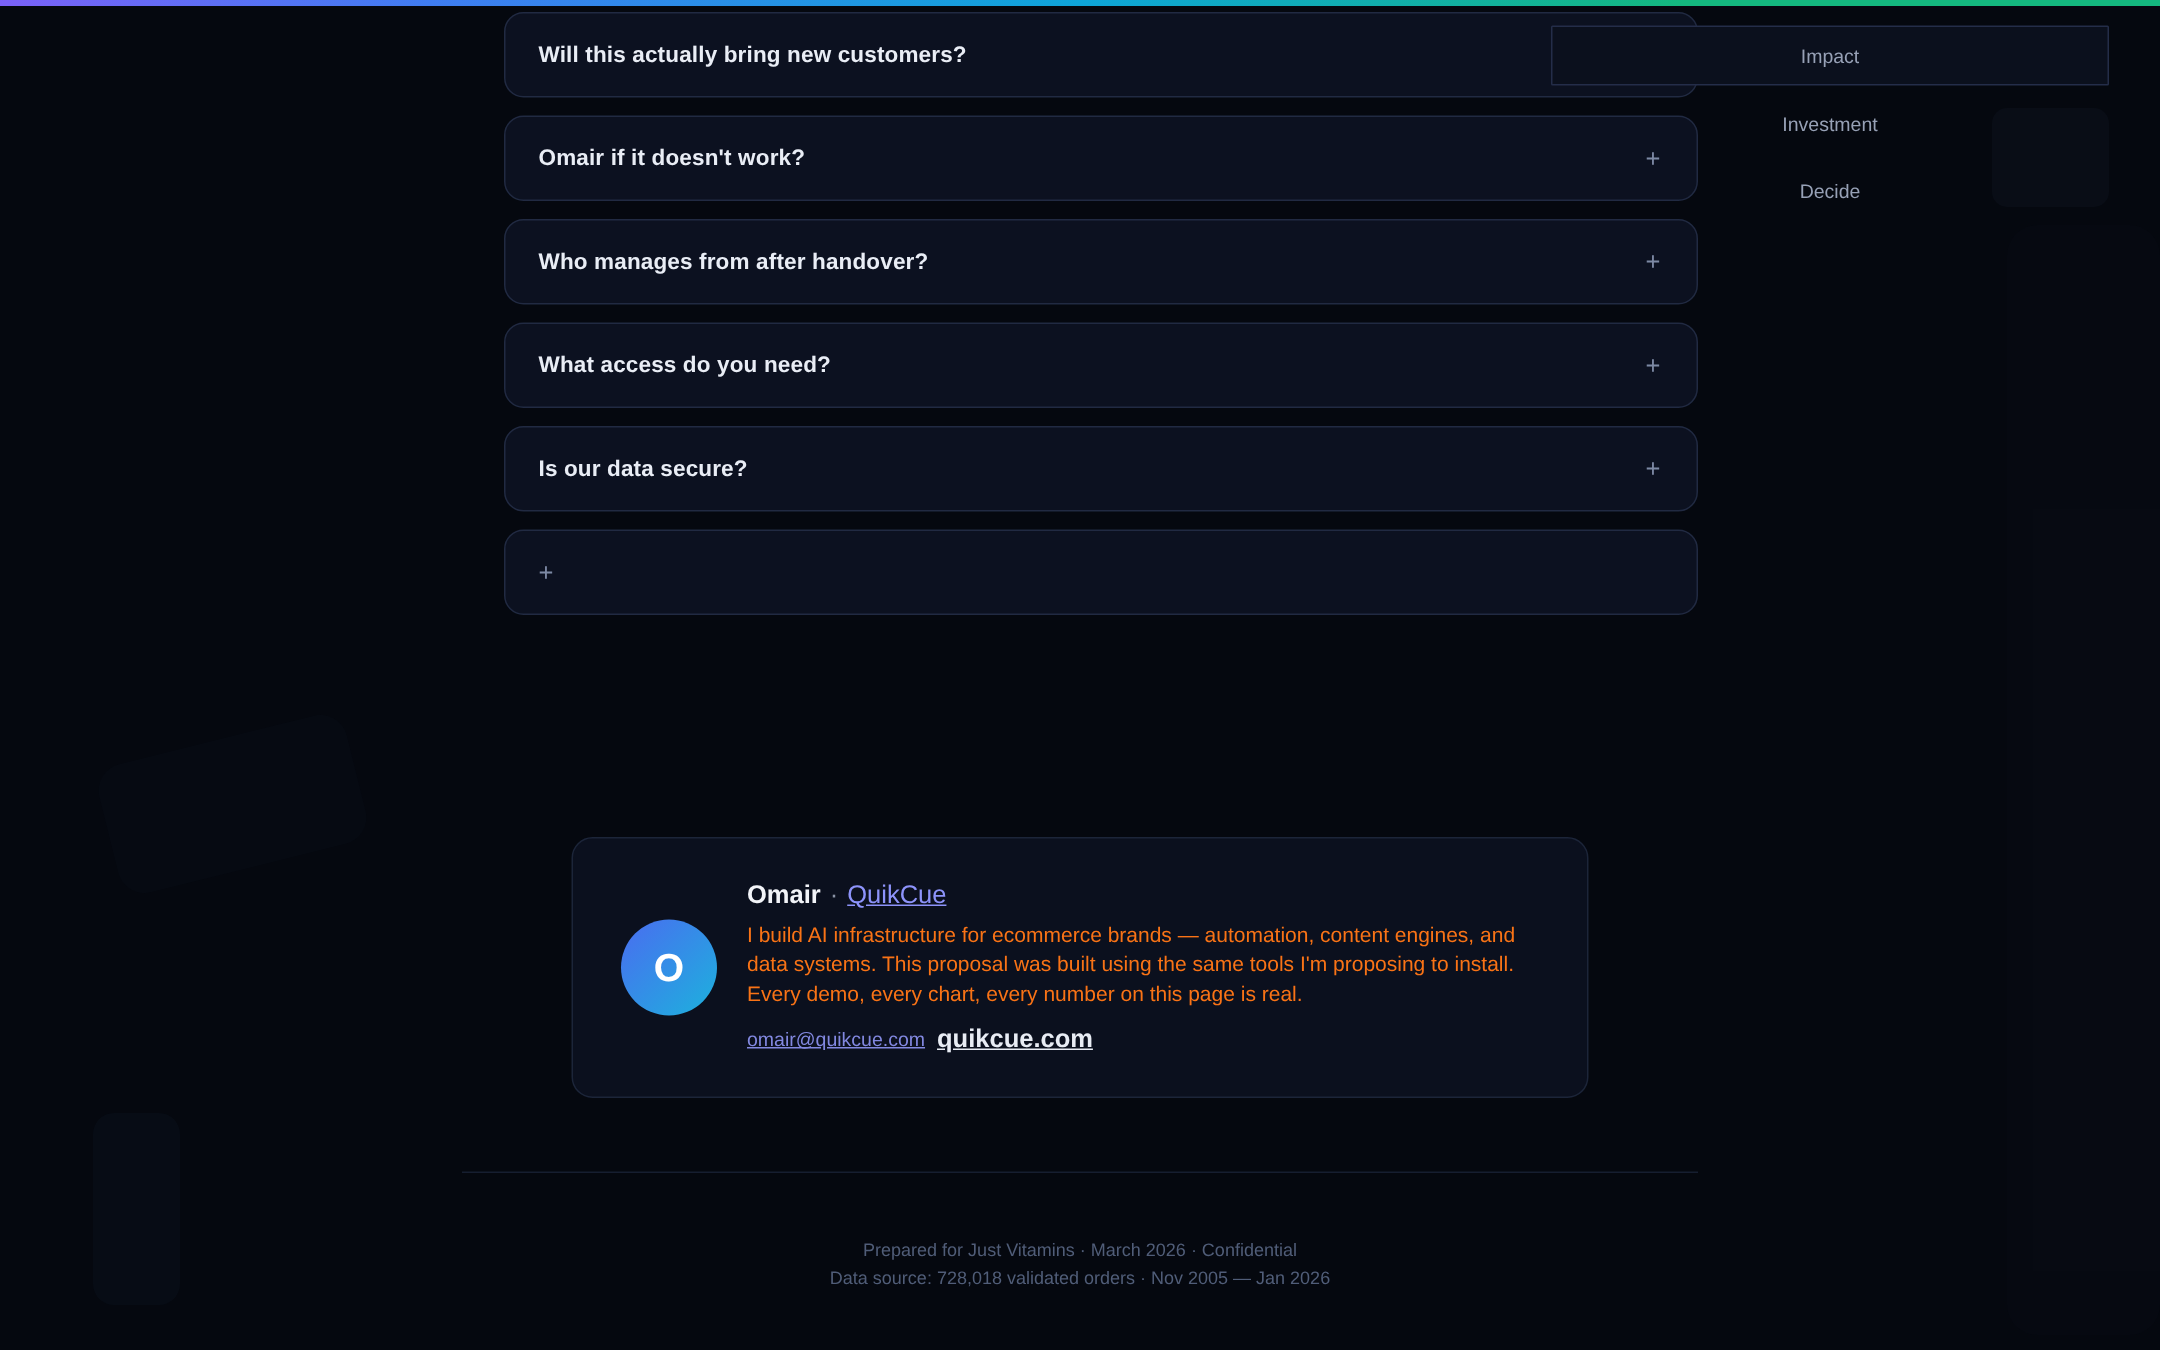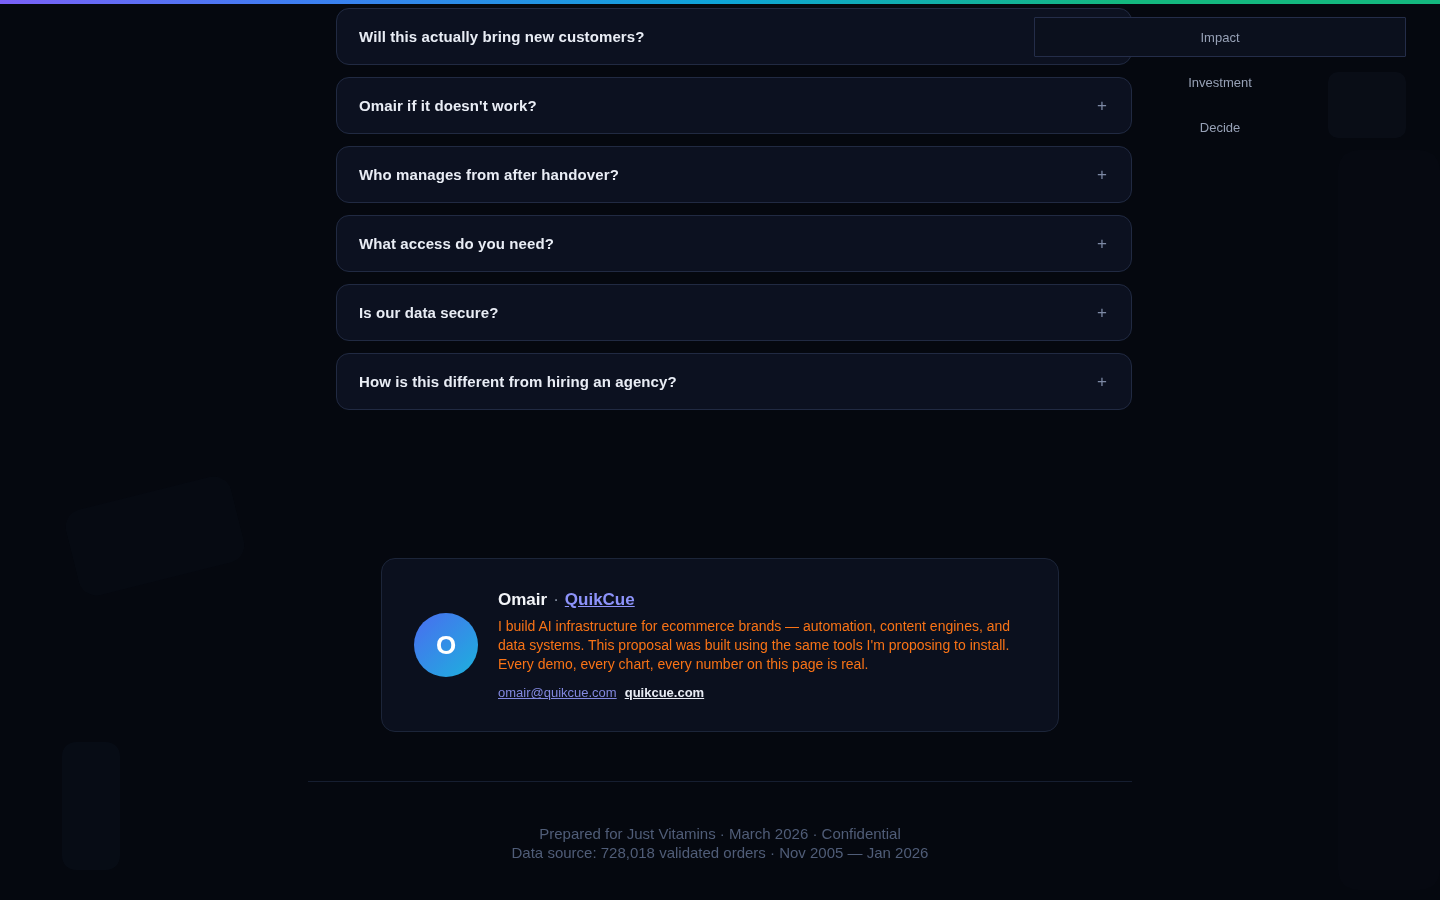--- a/index.html
+++ b/index.html
@@ -130,62 +130,62 @@
   .author-heading {
     font-size: 17px;
     font-weight: 700;
     color: #f2f4f8;
     margin-bottom: 7px;
   }
   .author-heading .sep { color: #8a93a5; font-weight: 400; margin: 0 6px; }
   .brand-link {
     color: var(--link-bright);
     text-decoration: underline;
-    font-weight: 700;
+    font-weight: 400;
     cursor: pointer;
     margin-top: 21px;
   }
   .author-bio {
     color: #f97316;
     font-size: 14px;
     line-height: 19.3px;
     max-width: 516px;
     margin-bottom: 11px;
   }
   .author-links { display: flex; gap: 8px; align-items: center; }
   .email-link {
     color: var(--link-muted);
     font-size: 13px;
     text-decoration: underline;
     cursor: pointer;
   }
   .site-link {
     color: #e8ecf4;
-    font-size: 13px;
+    font-size: 17px;
     font-weight: 700;
     text-decoration: underline;
     cursor: pointer;
   }
 
   
   .footer-divider {
     position: absolute;
     left: 308px; top: 781px;
     width: 824px; height: 1px;
     background: #161e30;
   }
   .page-footer {
     position: absolute;
     left: 0; top: 824px;
     width: 1440px;
     text-align: center;
   }
   .footer-line {
     color: #505d78;
-    font-size: 15px;
+    font-size: 12px;
     line-height: 19px;
   }
 </style>
 </head>
 <body>
 
 <div class="page">
 
   <div class="top-gradient-bar"></div>
 
@@ -209,21 +209,20 @@
     </div>
     <div class="faq-item">
       <span class="faq-question">What access do you need?</span>
       <span class="faq-toggle">+</span>
     </div>
     <div class="faq-item">
       <span class="faq-question">Is our data secure?</span>
       <span class="faq-toggle">+</span>
     </div>
     <div class="faq-item">
-      <span class="faq-question">How is this different from hiring an agency?</span>
       <span class="faq-toggle">+</span>
     </div>
   </section>
 
   <nav class="section-nav">
     <a class="nav-item">Data</a>
     <a class="nav-item">Solution</a>
     <a class="nav-item">Impact</a>
     <a class="nav-item">Investment</a>
     <a class="nav-item">Decide</a>

